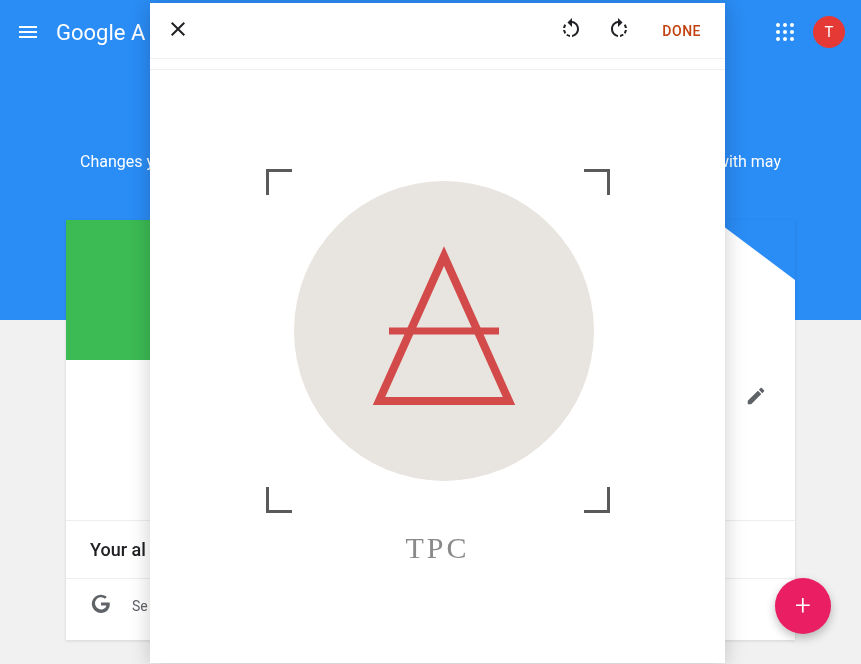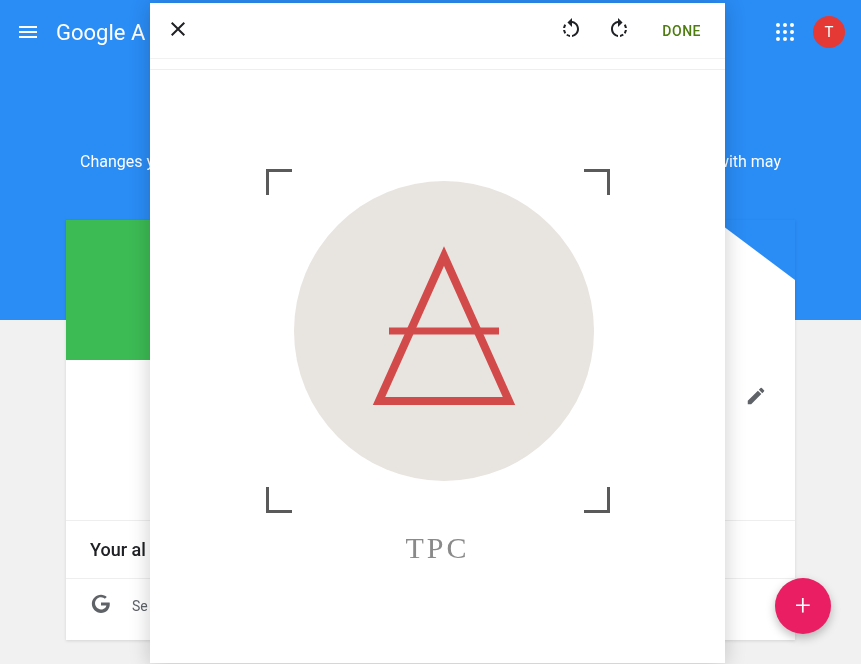--- a/index.html
+++ b/index.html
@@ -160,21 +160,21 @@
     }
     .modal-close {
       cursor: pointer;
       margin-right: auto;
     }
     .rotate-btn {
       cursor: pointer;
       margin: 0 12px;
     }
     .done-btn {
-      color: #4d7c0f;
+      color: #c2410c;
       font-size: 14px;
       font-weight: 500;
       letter-spacing: 0.5px;
       margin-left: 19px;
       margin-right: 8px;
       cursor: pointer;
     }
     .separator-line {
       margin-top: 10px;
       border-bottom: 1px solid #eee;

